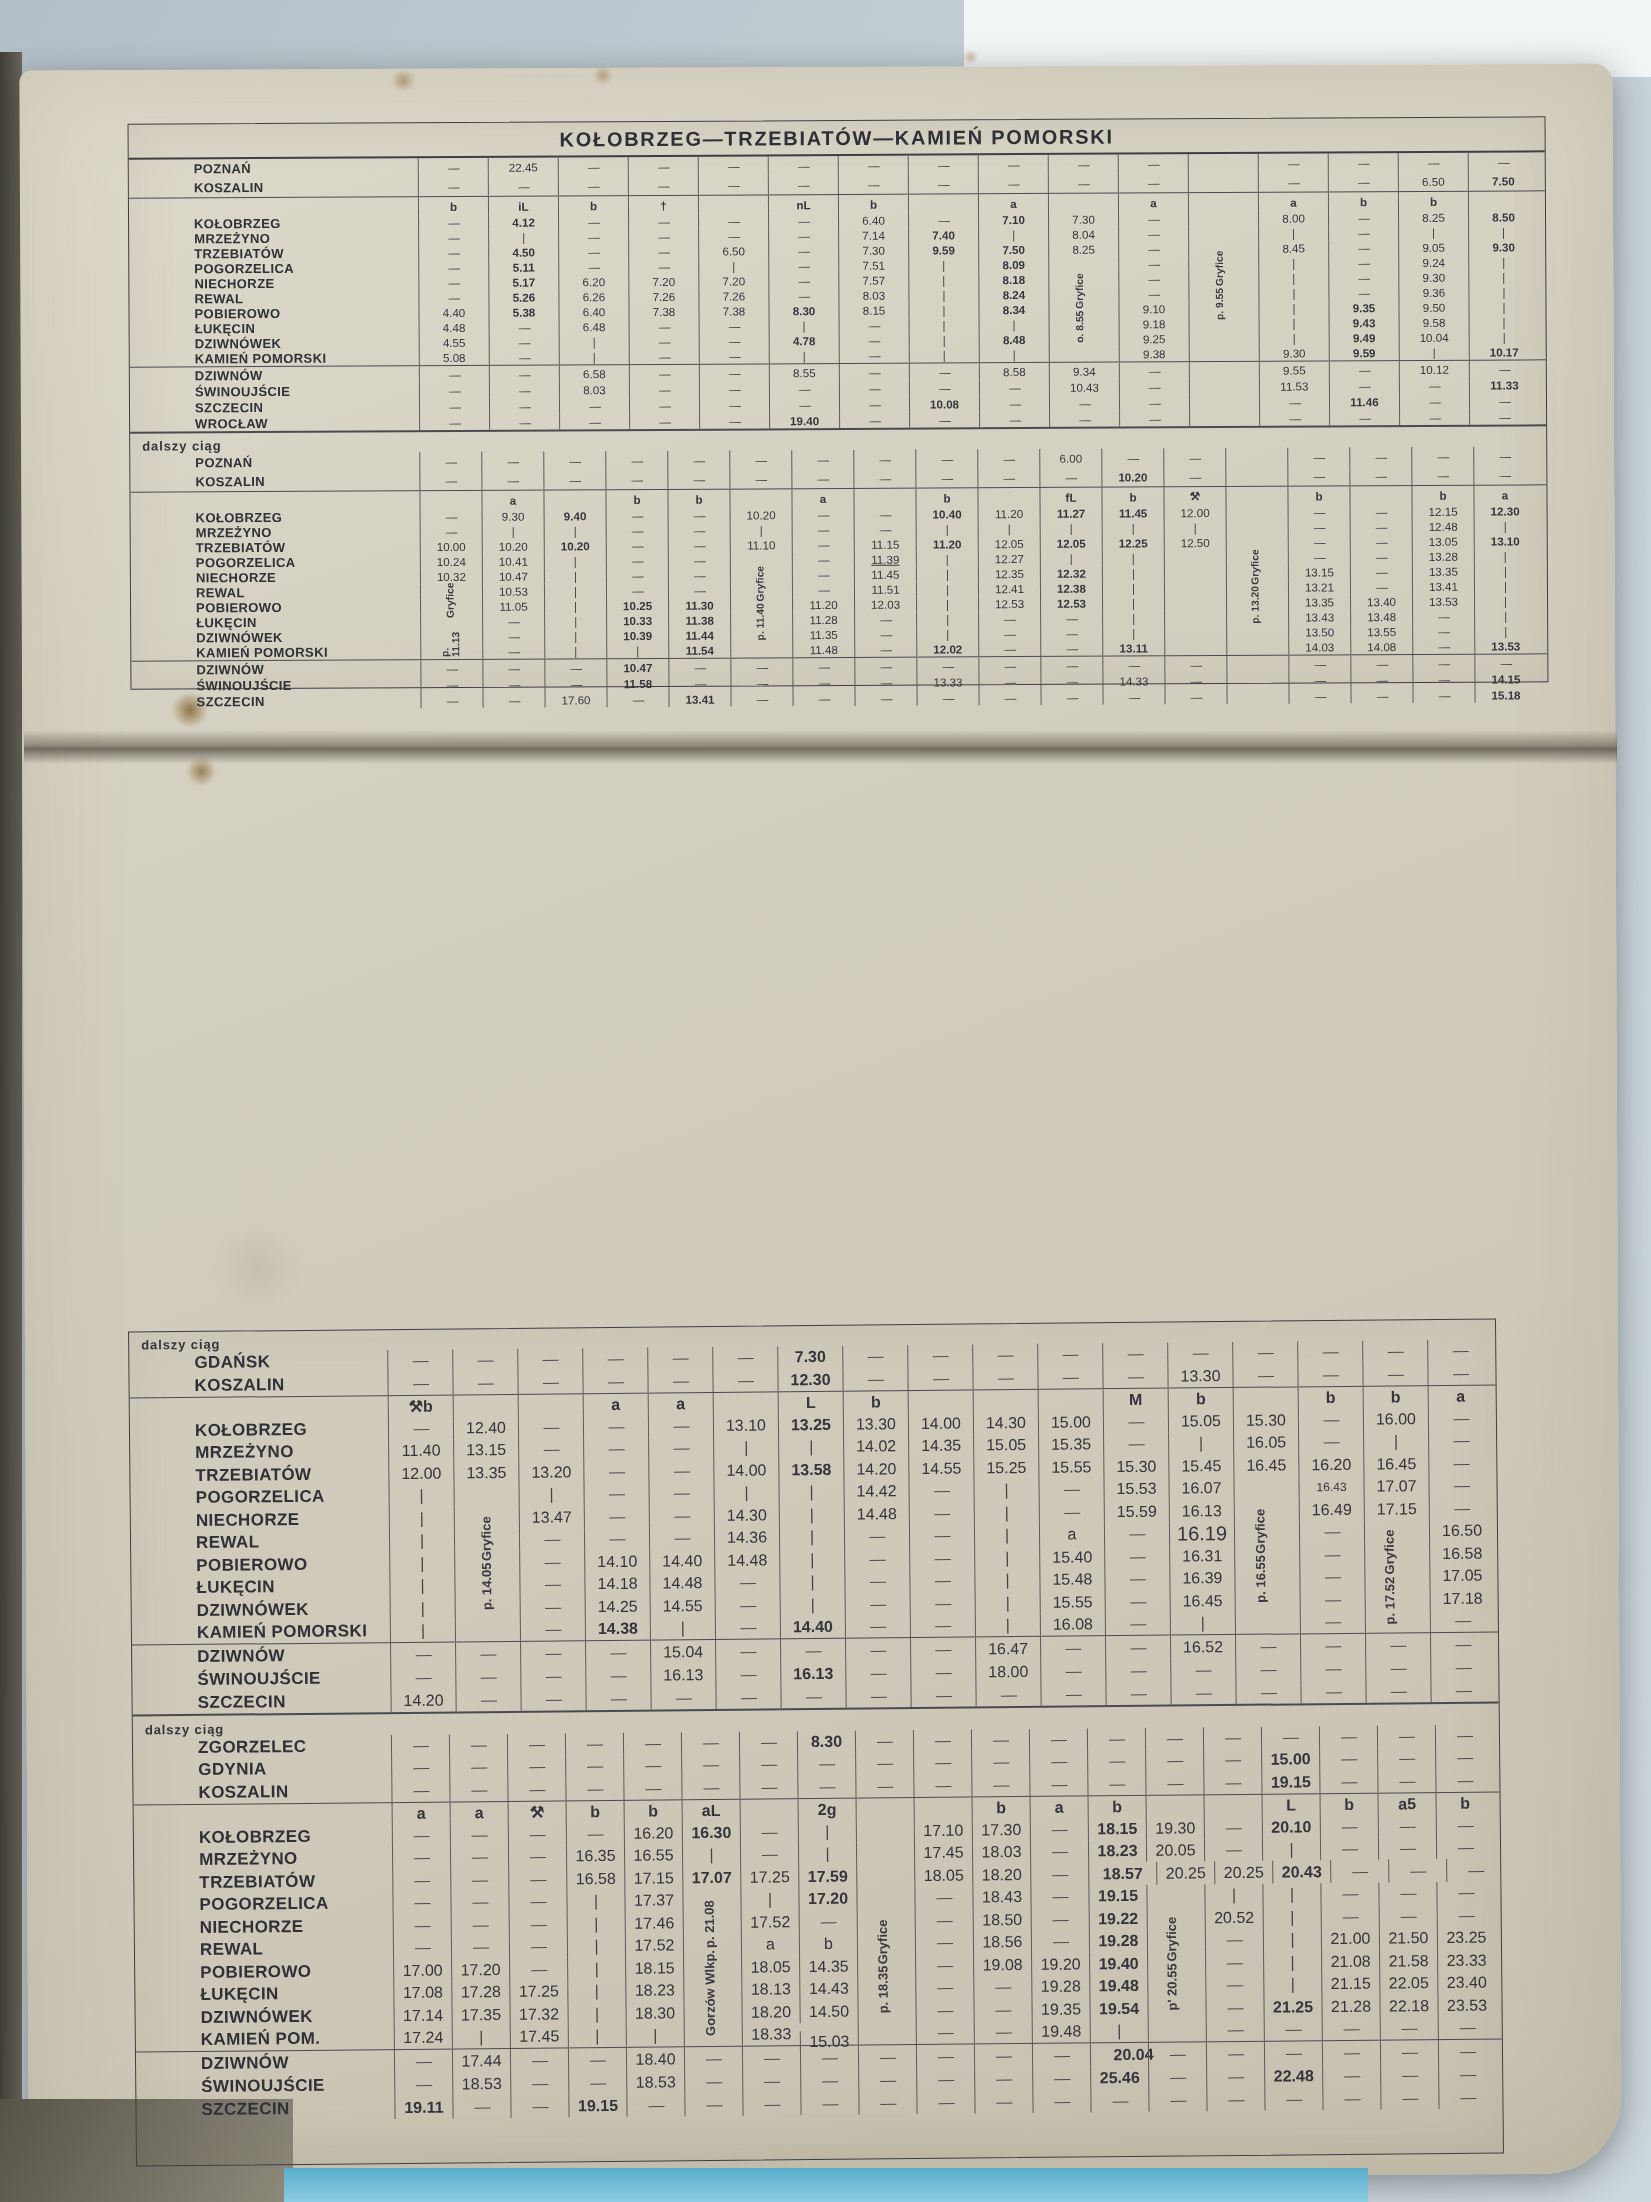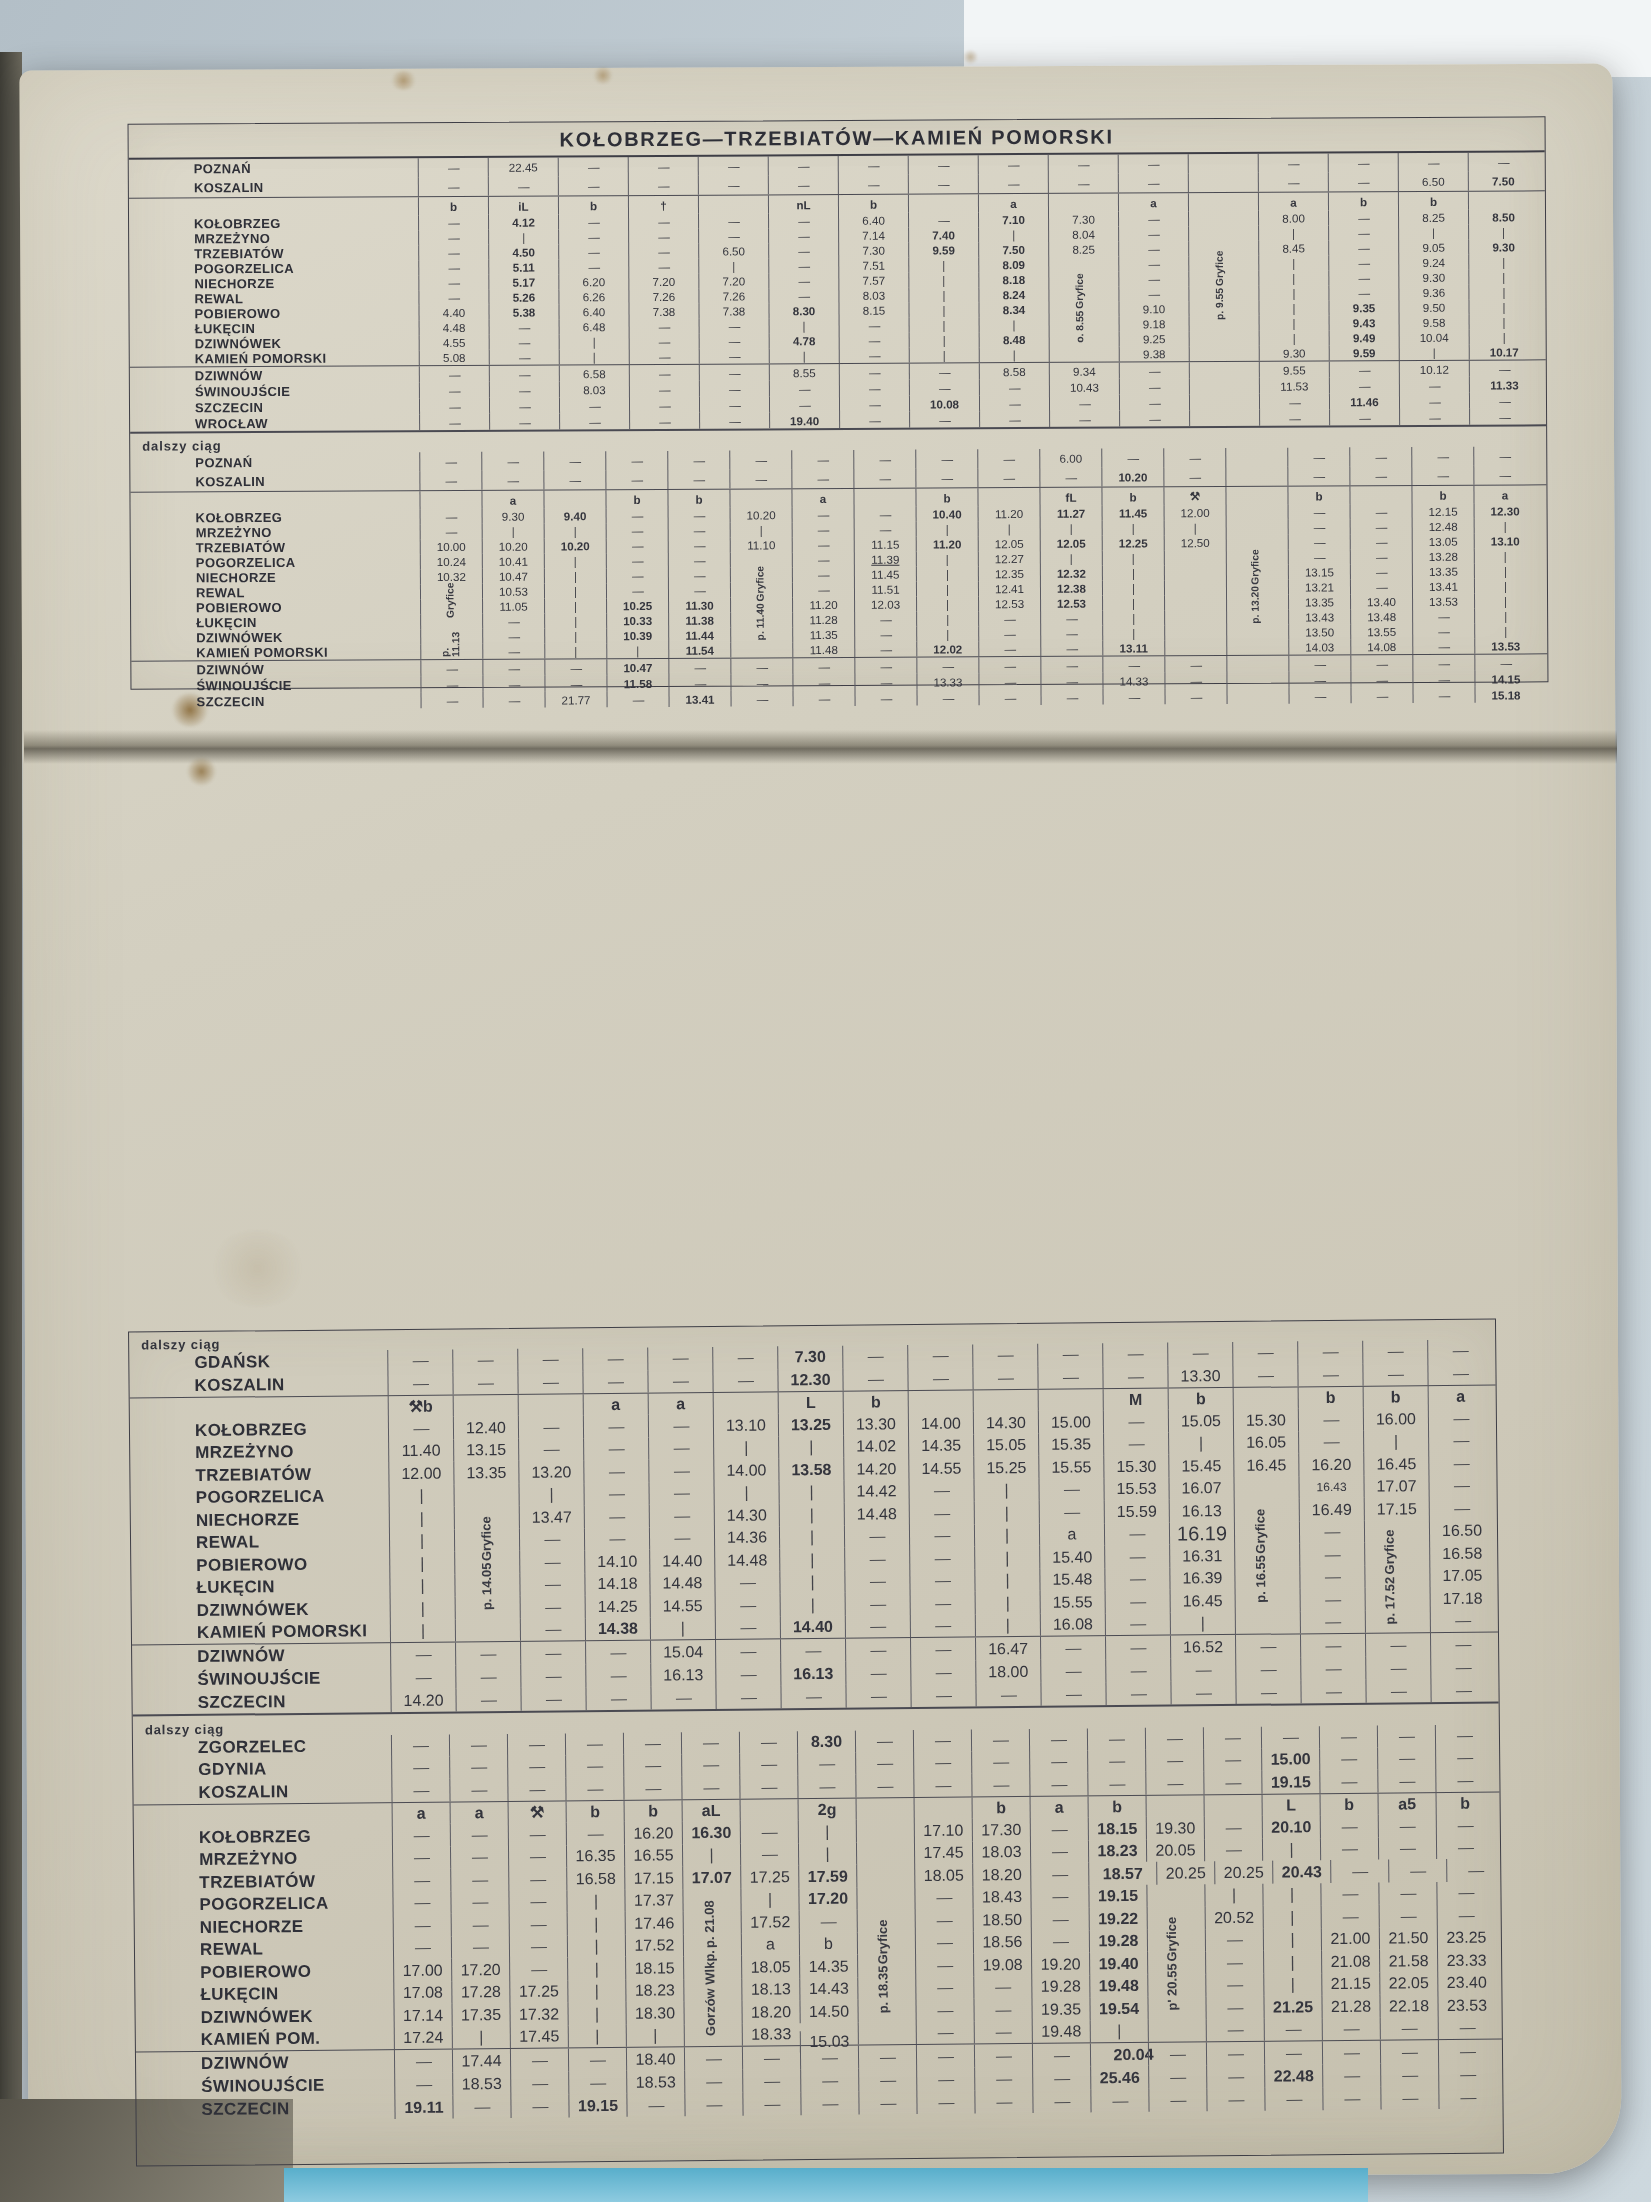--- a/index.html
+++ b/index.html
@@ -1347,21 +1347,21 @@
           <div class="cell bold" style="width: 62px; font-size: 11.6px;">14.15</div>
         </div>
         <div class="grid-row" style="height: 16px;">
           <div class="lbl" style="width: 289px; font-size: 13px;">SZCZECIN</div>
           <div class="cell" style="width: 62px; font-size: 11.6px;">
             <span class="dash">—</span>
           </div>
           <div class="cell" style="width: 62px; font-size: 11.6px;">
             <span class="dash">—</span>
           </div>
-          <div class="cell" style="width: 62px; font-size: 11.6px;">21.77</div>
+          <div class="cell" style="width: 62px; font-size: 11.6px;">17.60</div>
           <div class="cell" style="width: 62px; font-size: 11.6px;">
             <span class="dash">—</span>
           </div>
           <div class="cell bold" style="width: 62px; font-size: 11.6px;">13.41</div>
           <div class="cell" style="width: 62px; font-size: 11.6px;">
             <span class="dash">—</span>
           </div>
           <div class="cell" style="width: 62px; font-size: 11.6px;">
             <span class="dash">—</span>
           </div>

